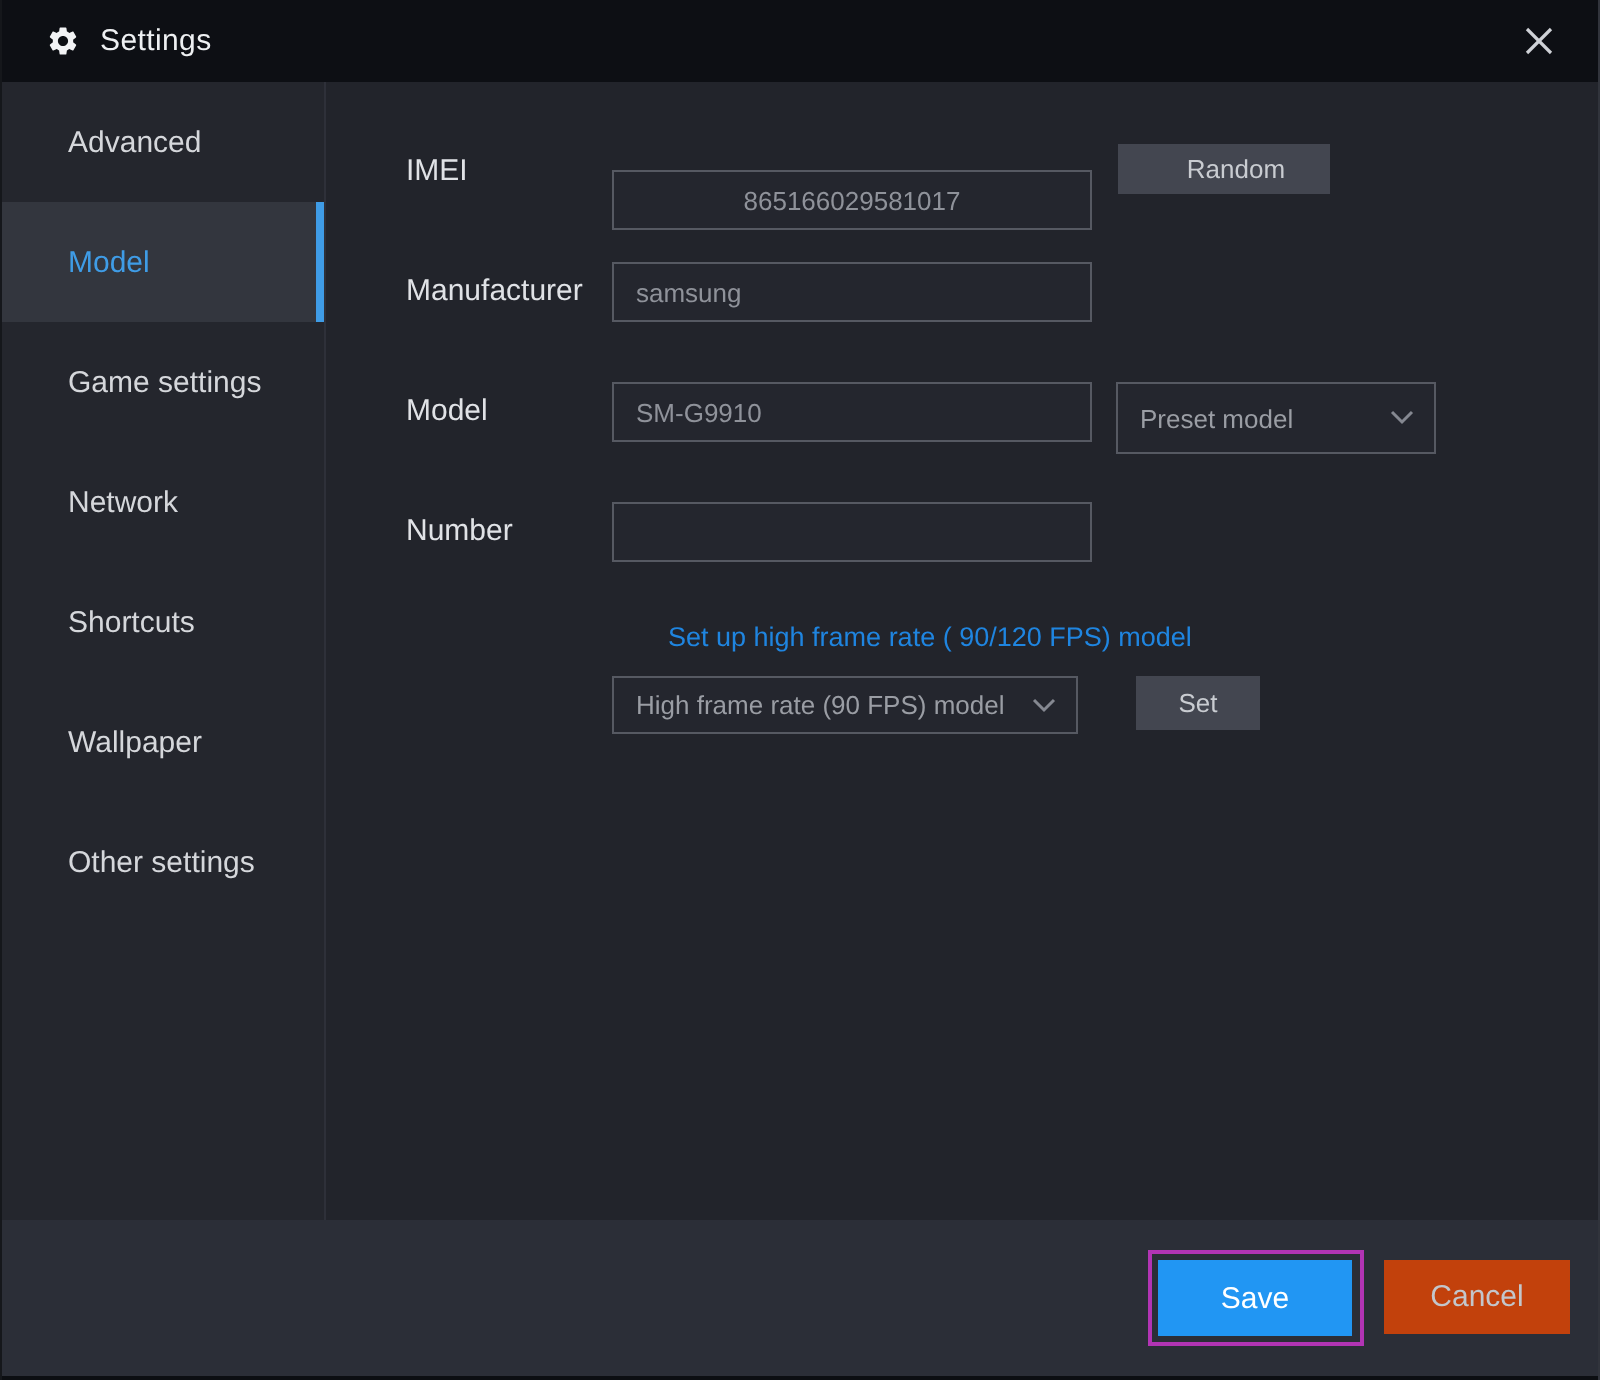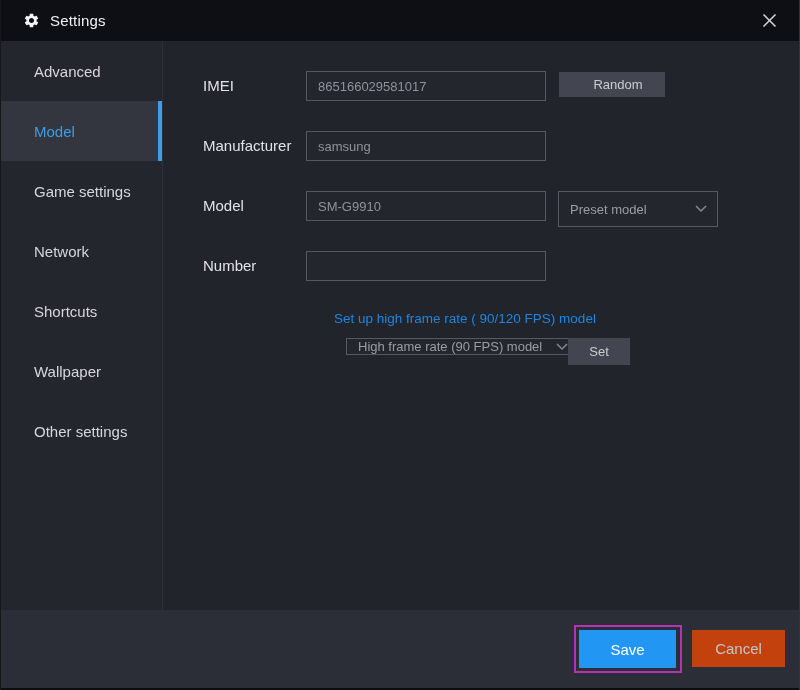--- a/index.html
+++ b/index.html
@@ -117,41 +117,41 @@
       <span>Wallpaper</span>
     </div>
     <div class="side-item">
       <span>Other settings</span>
     </div>
   </div>
 
   <div class="content">
 
     <span class="f-label" style="top:30px;">IMEI</span>
-    <input class="f-input" style="top: 30px;" value="865166029581017">
+    <input class="f-input" style="top: 44px; text-align: center;" value="865166029581017">
     <button class="g-btn" style="left:396px; top:31px; width:106px; height:25px;padding-left:12px;">Random</button>
 
     <span class="f-label" style="top:90px;">Manufacturer</span>
     <input class="f-input" style="top: 90px;" value="samsung">
 
     <span class="f-label" style="top:150px;">Model</span>
     <input class="f-input" style="top: 150px;" value="SM-G9910">
     <div class="dropdown" style="left:395px; top:150px; width:160px; height:36px;">
       <span>Preset model</span>
       <svg width="12" height="8" viewBox="0 0 12 8">
         <polyline points="1,1 6,6 11,1" fill="none" stroke="#858891" stroke-width="1.5"></polyline>
       </svg>
     </div>
 
     <span class="f-label" style="top:210px;">Number</span>
     <input class="f-input" style="top: 210px;" value="">
 
     <span class="link" style="top:270px;margin-left:28px;">Set up high frame rate ( 90/120 FPS) model</span>
 
-    <div class="dropdown" style="left:143px; top:297px; width:233px; height:17px;margin-left:40px;">
+    <div class="dropdown" style="left:143px; top:297px; width:233px; height:29px;">
       <span>High frame rate (90 FPS) model</span>
       <svg width="12" height="8" viewBox="0 0 12 8">
         <polyline points="1,1 6,6 11,1" fill="none" stroke="#858891" stroke-width="1.5"></polyline>
       </svg>
     </div>
     <button class="g-btn" style="left:405px; top:297px; width:62px; height:27px;">Set</button>
 
   </div>
 
   <div class="bottombar">

